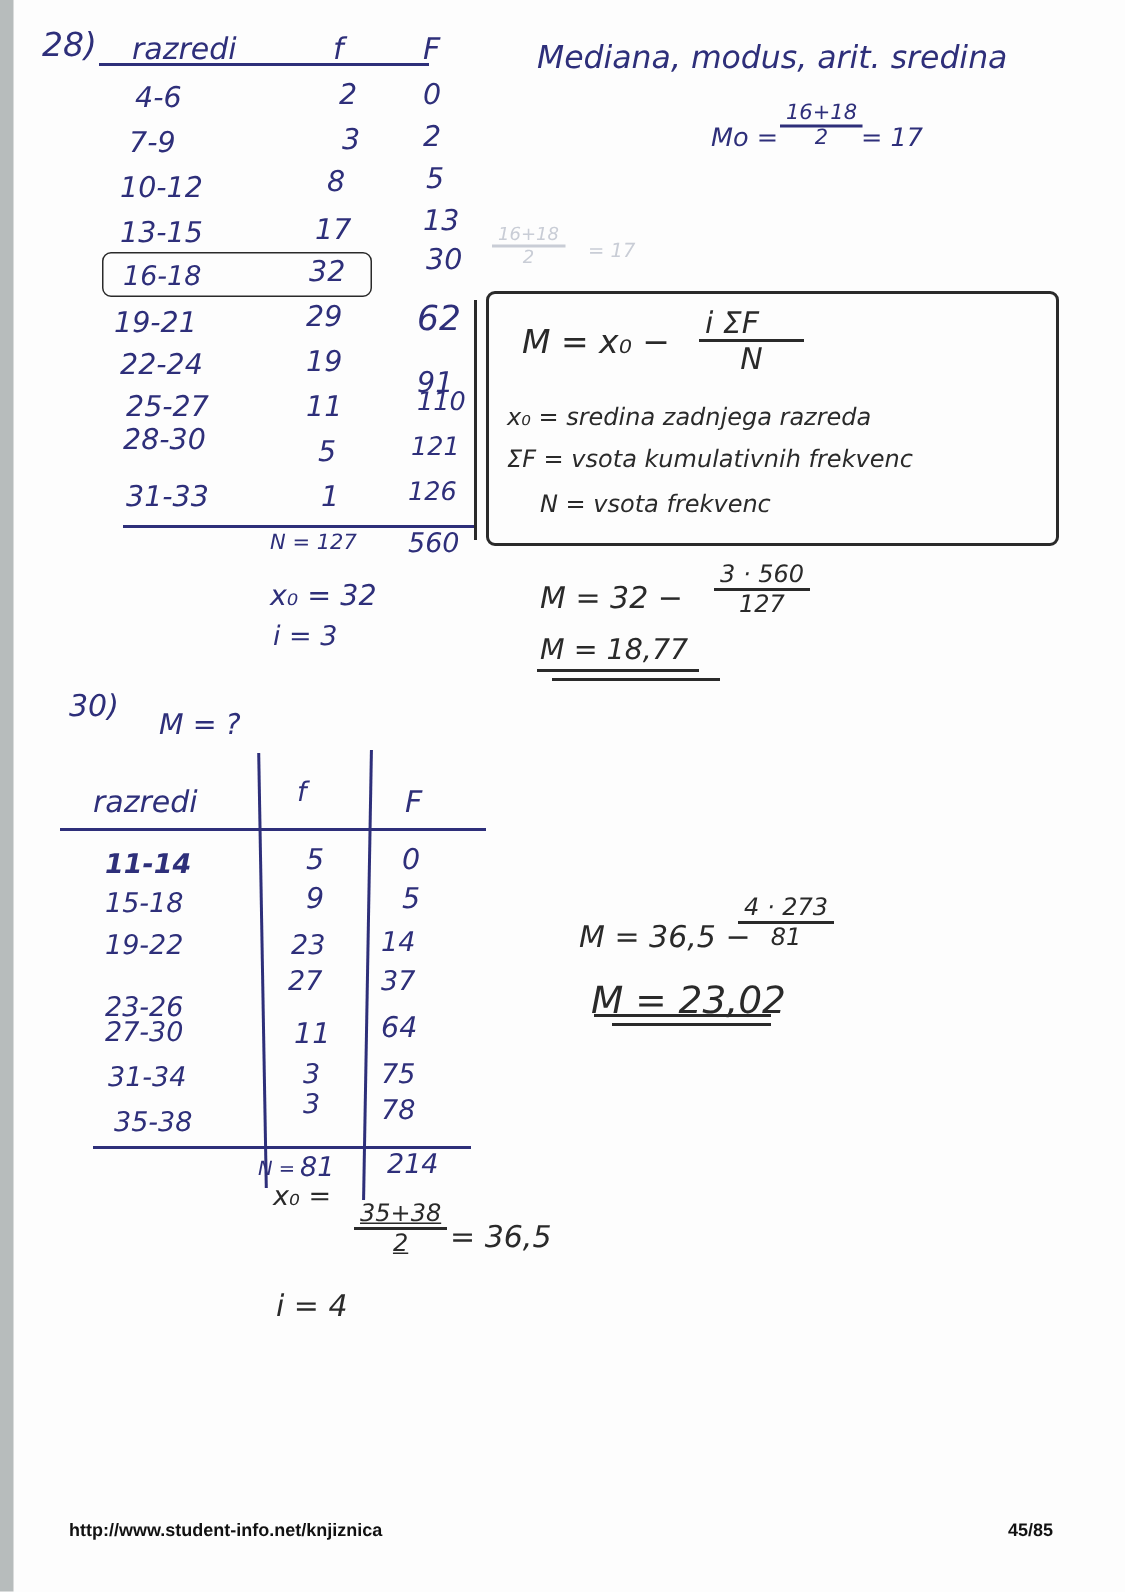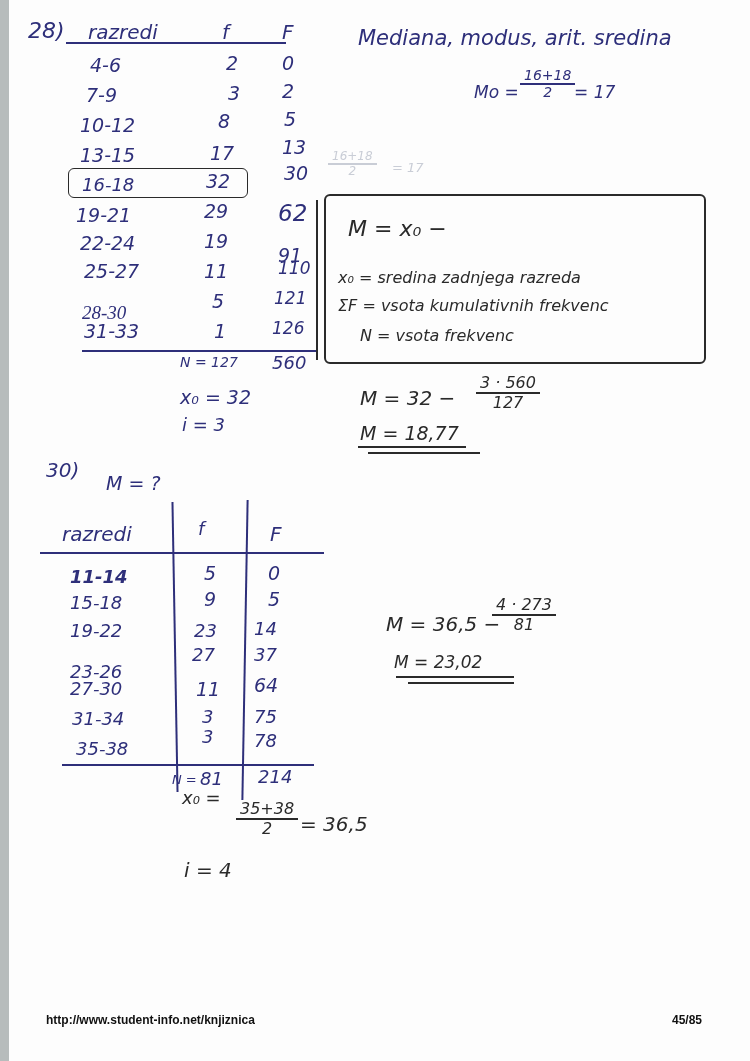--- a/index.html
+++ b/index.html
@@ -60,21 +60,21 @@
   <div class="hw" style="left:278px;top:200px;font-size:23px;">62</div>
 
   <div class="hw" style="left:80px;top:232px;font-size:19px;">22-24</div>
   <div class="hw" style="left:204px;top:230px;font-size:19px;">19</div>
   <div class="hw" style="left:278px;top:244px;font-size:19px;">91</div>
 
   <div class="hw" style="left:84px;top:260px;font-size:19px;">25-27</div>
   <div class="hw" style="left:204px;top:260px;font-size:19px;">11</div>
   <div class="hw" style="left:278px;top:258px;font-size:17px;">110</div>
 
-  <div class="hw" style="left:82px;top:302px;font-size:19px;font-family:Liberation Serif, serif;">28-30</div>
+  <div class="hw" style="left:82px;top:282px;font-size:19px;">28-30</div>
   <div class="hw" style="left:212px;top:290px;font-size:19px;">5</div>
   <div class="hw" style="left:274px;top:288px;font-size:17px;">121</div>
 
   <div class="hw" style="left:84px;top:320px;font-size:19px;">31-33</div>
   <div class="hw" style="left:214px;top:320px;font-size:19px;">1</div>
   <div class="hw" style="left:272px;top:318px;font-size:17px;">126</div>
 </div>
 
 <div class="line" style="left:82px;top:350px;width:236px;height:2px;"></div>
 <div class="hw" style="left:180px;top:354px;font-size:14px;">N = 127</div>
@@ -90,20 +90,24 @@
 <div class="hw" style="left:574px;top:82px;font-size:17px;">= 17</div>
 
 <div class="frac hw faint" style="left:328px;top:150px;font-size:12px;">
   <span class="num">16+18</span>
   <span class="den">2</span>
 </div>
 <div class="hw faint" style="left:392px;top:160px;font-size:13px;">= 17</div>
 
 <div class="box" style="left:324px;top:194px;width:378px;height:166px;">
   <div class="hw blk" style="left:22px;top:20px;font-size:22px;">M = x₀ −</div>
+  <div class="frac hw blk" style="left:140px;top:8px;font-size:20px;">
+    <span class="num" style="padding:0 30px 0 4px;">i ΣF</span>
+    <span class="den">N</span>
+  </div>
   <div class="hw blk" style="left:12px;top:72px;font-size:16px;">x₀ = sredina zadnjega razreda</div>
   <div class="hw blk" style="left:12px;top:100px;font-size:16px;">ΣF = vsota kumulativnih frekvenc</div>
   <div class="hw blk" style="left:34px;top:130px;font-size:16px;">N = vsota frekvenc</div>
 </div>
 <div class="line blk" style="left:316px;top:200px;width:2px;height:160px;"></div>
 
 <div class="hw blk" style="left:360px;top:386px;font-size:20px;">M = 32 −</div>
 <div class="frac hw blk" style="left:476px;top:374px;font-size:16px;">
   <span class="num">3 · 560</span>
   <span class="den">127</span>
@@ -150,30 +154,30 @@
   <div class="hw" style="left:202px;top:726px;font-size:18px;">3</div>
   <div class="hw" style="left:254px;top:730px;font-size:18px;">78</div>
 </div>
 
 <div class="line" style="left:62px;top:764px;width:252px;height:2px;"></div>
 <div class="hw" style="left:172px;top:772px;font-size:13px;">N =</div>
 <div class="hw" style="left:200px;top:768px;font-size:18px;">81</div>
 <div class="hw" style="left:258px;top:766px;font-size:18px;">214</div>
 
 <div class="hw blk" style="left:182px;top:787px;font-size:18px;">x₀ =</div>
-<div class="frac hw blk" style="left:236px;top:800px;font-size:16px;">
+<div class="frac hw blk" style="left:236px;top:800px;font-size:16px;text-decoration:underline;">
   <span class="num">35+38</span>
   <span class="den">2</span>
 </div>
 <div class="hw blk" style="left:300px;top:812px;font-size:20px;">= 36,5</div>
 <div class="hw blk" style="left:184px;top:858px;font-size:20px;">i = 4</div>
 
 <div class="hw blk" style="left:386px;top:612px;font-size:20px;">M = 36,5 −</div>
 <div class="frac hw blk" style="left:492px;top:596px;font-size:16px;">
   <span class="num">4 · 273</span>
   <span class="den">81</span>
 </div>
-<div class="hw blk" style="left:394px;top:652px;font-size:17px;">M = 23,02</div>
+<div class="hw blk" style="left:394px;top:652px;font-size:25px;">M = 23,02</div>
 <div class="line blk" style="left:396px;top:676px;width:118px;height:1.5px;"></div>
 <div class="line blk" style="left:408px;top:682px;width:106px;height:1.5px;"></div>
 
 <div class="footer" style="left:46px;">http://www.student-info.net/knjiznica</div>
 <div class="footer" style="left:672px;">45/85</div>
 
 </body></html>

